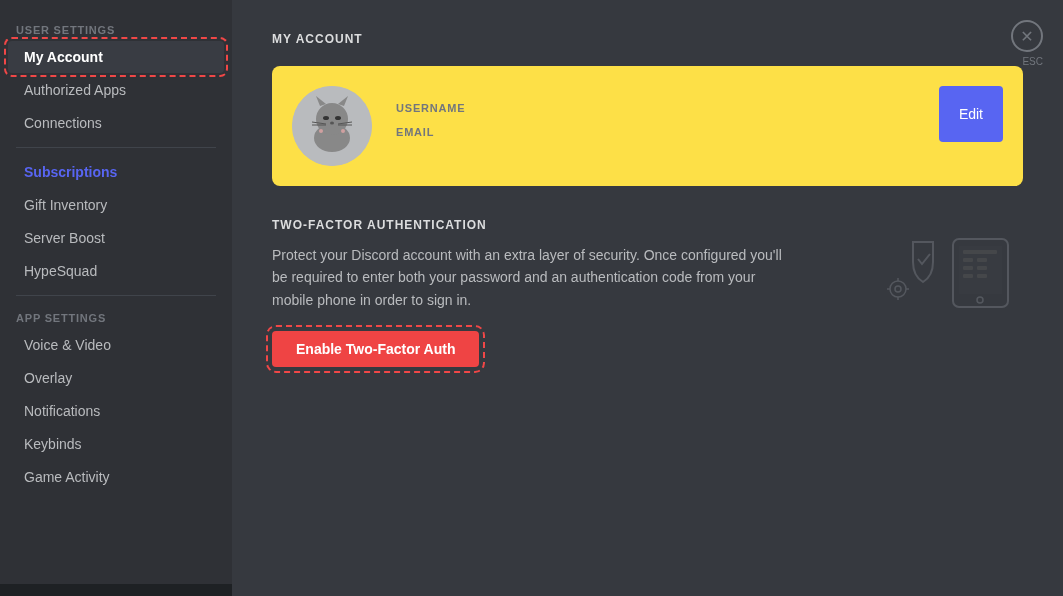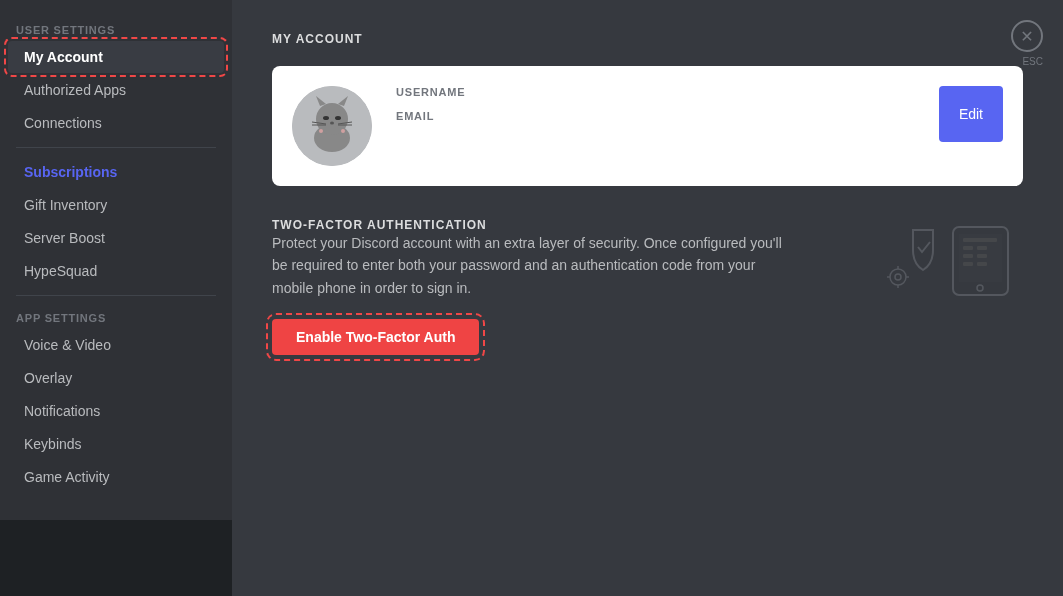--- a/index.html
+++ b/index.html
@@ -11,21 +11,21 @@
       color: #dcddde;
       display: flex;
       overflow: hidden;
     }
 
     
     .sidebar {
       width: 232px;
       min-width: 232px;
       background: #2f3136;
-      height: 520px;
+      height: 584px;
       overflow-y: auto;
       padding: 16px 0;
     }
 
     .sidebar-section-label {
       font-size: 11px;
       font-weight: 700;
       color: #72767d;
       text-transform: uppercase;
       letter-spacing: 0.8px;
@@ -100,24 +100,25 @@
       font-size: 12px;
       font-weight: 700;
       color: #dcddde;
       text-transform: uppercase;
       letter-spacing: 1px;
       margin-bottom: 20px;
     }
 
     
     .account-card {
-      background: #ffffff;
+      background: #fde047;
       border-radius: 8px;
       padding: 20px;
       display: flex;
+      align-items: center;
       margin-bottom: 32px;
       min-height: 110px;
     }
 
     .avatar-container {
       width: 80px;
       height: 80px;
       border-radius: 50%;
       background: #b9bbbe;
       overflow: hidden;
@@ -173,21 +174,21 @@
     .tfa-section {
       margin-top: 8px;
     }
 
     .tfa-title {
       font-size: 12px;
       font-weight: 700;
       color: #dcddde;
       text-transform: uppercase;
       letter-spacing: 1px;
-      margin-bottom: 0;
+      margin-bottom: 12px;
     }
 
     .tfa-body {
       display: flex;
       align-items: flex-start;
       justify-content: space-between;
     }
 
     .tfa-text-area {
       max-width: 520px;

